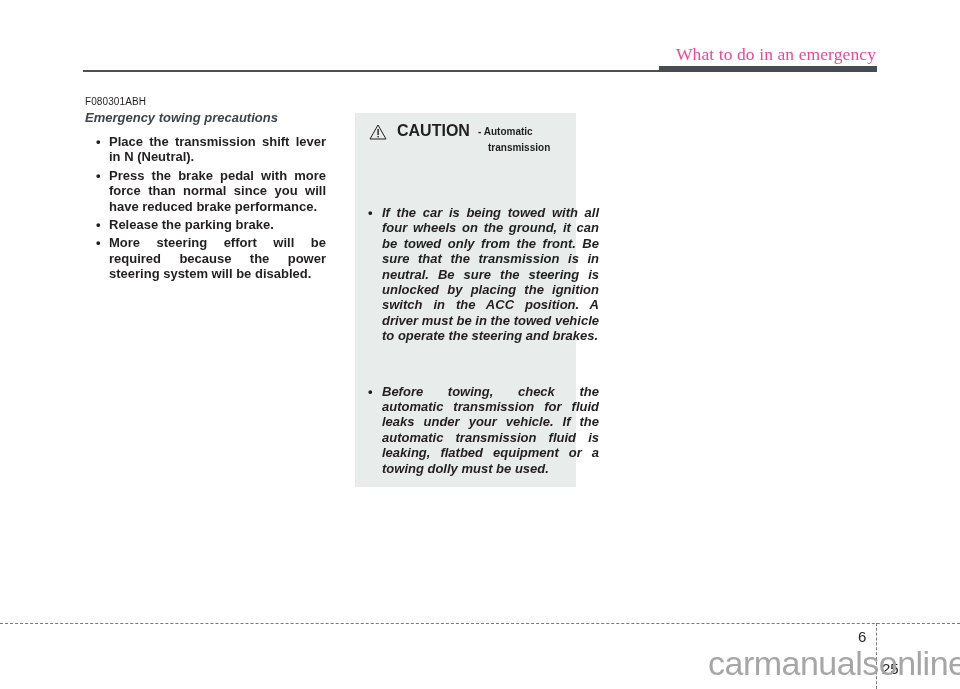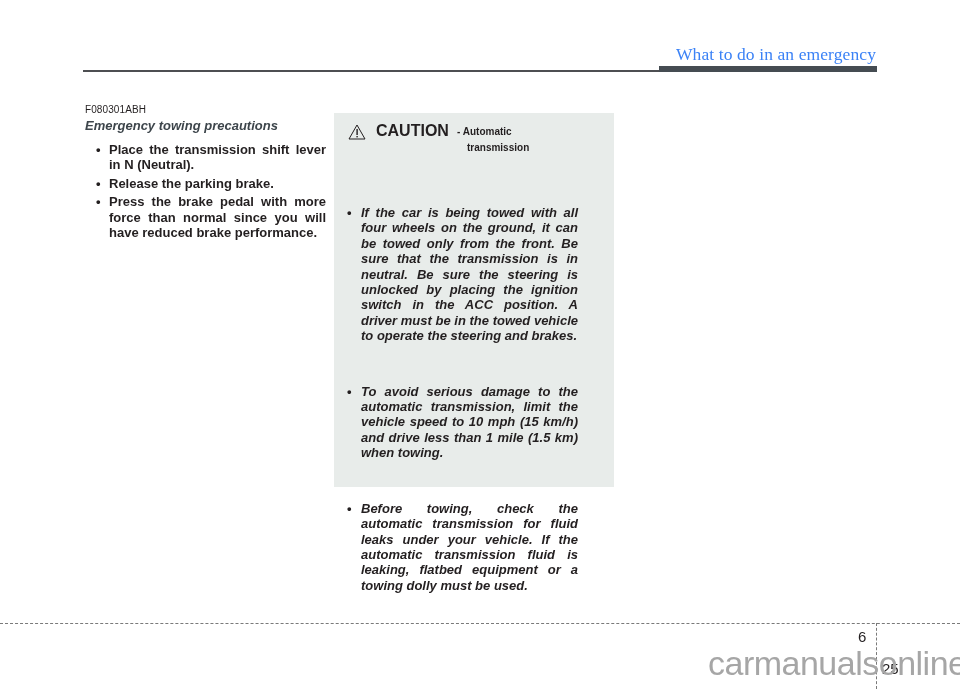--- a/index.html
+++ b/index.html
@@ -1,31 +1,31 @@
 <!DOCTYPE html>
 <html><head>
 <meta charset="utf-8">
 <style>
   html, body { margin:0; padding:0; }
   body { width:960px; height:689px; background:#ffffff; position:relative; overflow:hidden;
          font-family:"Liberation Sans", sans-serif; color:#231f20; }
   .header-title { position:absolute; right:84px; top:44px; font-family:"Liberation Serif", serif;
-         font-size:17.5px; color:#3b82f6; letter-spacing:0.1px; }
+         font-size:17.5px; color:#ec4899; letter-spacing:0.1px; }
   .header-line-thin { position:absolute; left:83px; top:70px; width:580px; height:2px; background:#4d4f52; }
   .header-line-thick { position:absolute; left:659px; top:66px; width:218px; height:6px; background:#454c52; }
 
-  .left-col { position:absolute; left:85px; top:104px; width:250px; }
+  .left-col { position:absolute; left:85px; top:96px; width:250px; }
   .code { font-size:10px; letter-spacing:0.1px; margin-bottom:3px; }
   .section-title { font-size:13px; font-weight:bold; font-style:italic; color:#3d454b; margin-bottom:2px; }
   ul.bullets { list-style:none; margin:9px; padding:0;font-weight:bold; }
   ul.bullets li { position:relative; padding-left:15px; font-size:13px; line-height:15.4px;
          margin-bottom:3px; text-align:justify; }
   ul.bullets li::before { content:"•"; position:absolute; left:2px; top:0; }
 
-  .caution { position:absolute; left:334px; top:113px; width:280px; height:374px; background:#e8ecea; }
+  .caution { position:absolute; left:355px; top:113px; width:221px; height:374px; background:#e8ecea; }
   .caution-head { position:absolute; left:14px; top:9px; width:230px; }
   .warn-icon { position:absolute; left:0; top:2px; width:18px; height:16px; }
   .caution-word { position:absolute; left:28px; top:0; font-size:16px; font-weight:bold; }
   .caution-sub { position:absolute; left:109px; top:2px; font-size:10px; font-weight:bold; line-height:16px; }
   .caution-list { position:absolute; left:10px; top:52px; width:234px; list-style:none; margin:0; padding:0; }
   .caution-list li { position:relative; padding-left:17px; font-size:13px; line-height:15.4px;
          font-weight:bold; font-style:italic; margin-bottom:4px; text-align:justify;margin-top:40px; }
   .caution-list li::before { content:"•"; position:absolute; left:3px; top:0; font-style:normal; }
 
   .footer-dash { position:absolute; left:0; top:623px; width:960px; height:0; border-top:1px dashed #7a7a7a; }
@@ -39,43 +39,43 @@
 
 <div class="header-title">What to do in an emergency</div>
 <div class="header-line-thin"></div>
 <div class="header-line-thick"></div>
 
 <div class="left-col">
   <div class="code">F080301ABH</div>
   <div class="section-title">Emergency towing precautions</div>
   <ul class="bullets">
     <li>Place the transmission shift lever in N (Neutral).</li>
+    <li>Press the brake pedal with more force than normal since you will have reduced brake performance.</li>
     <li>Release the parking brake.</li>
-    <li>Press the brake pedal with more force than normal since you will have reduced brake performance.</li>
+    <li>More steering effort will be required because the power steering system will be disabled.</li>
   </ul>
 </div>
 
 <div class="caution">
   <div class="caution-head">
     <span class="warn-icon">
       <svg width="18" height="16" viewBox="0 0 18 16">
         <polygon points="9,1 17,15 1,15" fill="none" stroke="#231f20" stroke-width="1"></polygon>
         <rect x="8.4" y="5" width="1.4" height="6" fill="#231f20"></rect>
         <rect x="8.4" y="12" width="1.4" height="1.4" fill="#231f20"></rect>
       </svg>
     </span>
     <span class="caution-word">CAUTION</span>
     <span class="caution-sub">
       <span>- Automatic</span><br>
       <span style="padding-left:10px;margin-top:12px;">transmission</span>
     </span>
   </div>
   <ul class="caution-list">
     <li>If the car is being towed with all four wheels on the ground, it can be towed only from the front. Be sure that the transmission is in neutral. Be sure the steering is unlocked by placing the ignition switch in the ACC position. A driver must be in the towed vehicle to operate the steering and brakes.</li>
-    <li>To avoid serious damage to the automatic transmission, limit the vehicle speed to 10 mph (15 km/h) and drive less than 1 mile (1.5 km) when towing.</li>
     <li>Before towing, check the automatic transmission for fluid leaks under your vehicle. If the automatic transmission fluid is leaking, flatbed equipment or a towing dolly must be used.</li>
   </ul>
 </div>
 
 <div class="footer-dash"></div>
 <div class="footer-vdash"></div>
 <div class="chapter-num">6</div>
 <div class="page-num">25</div>
 <div class="watermark">carmanualsonline.info</div>
 

